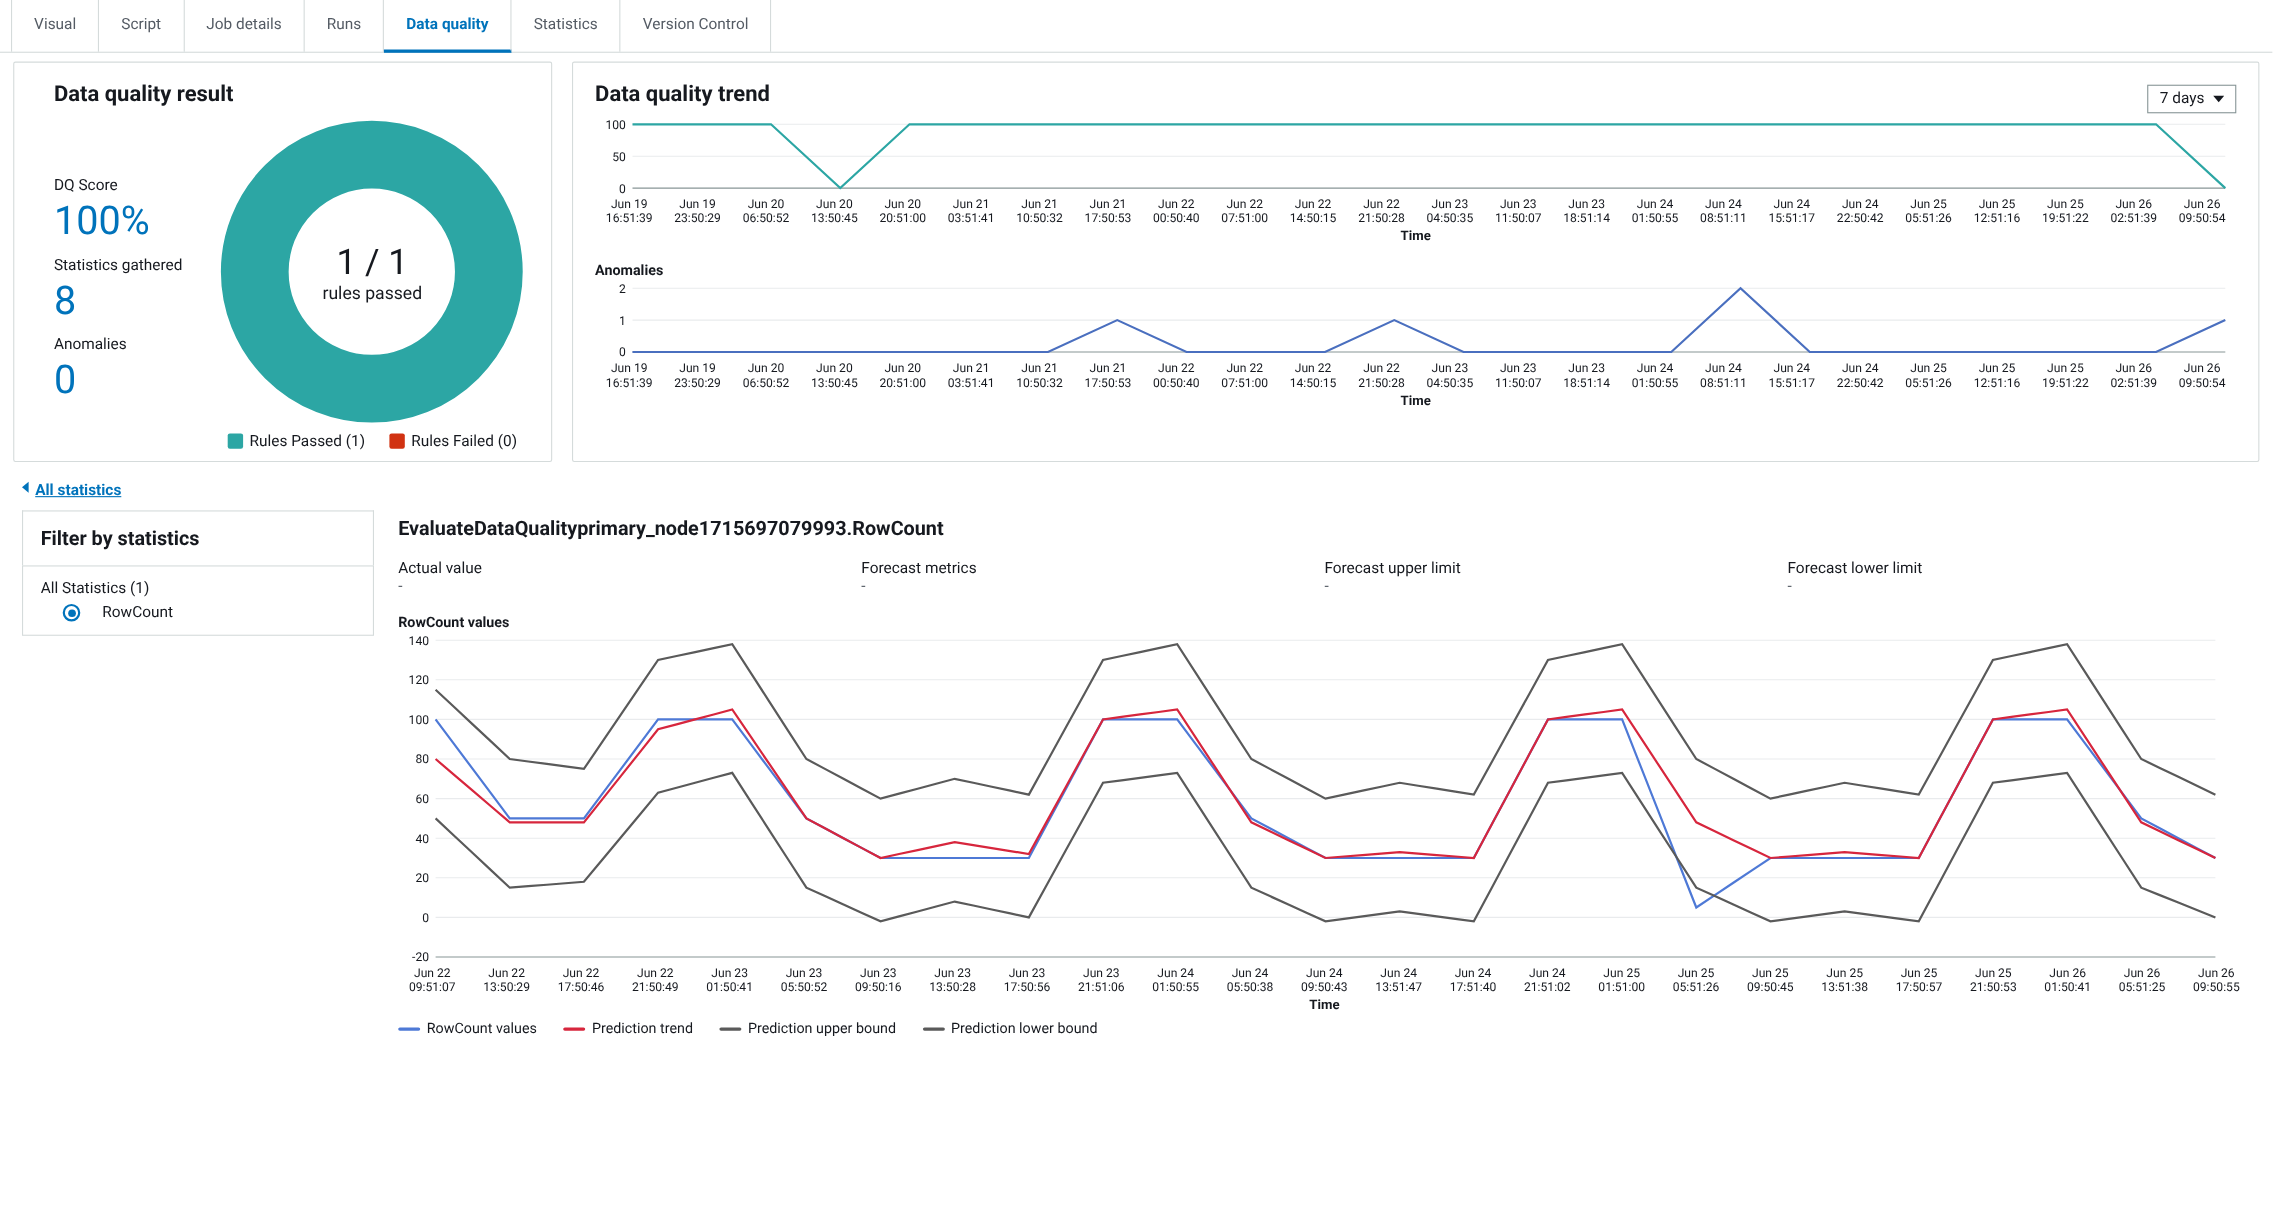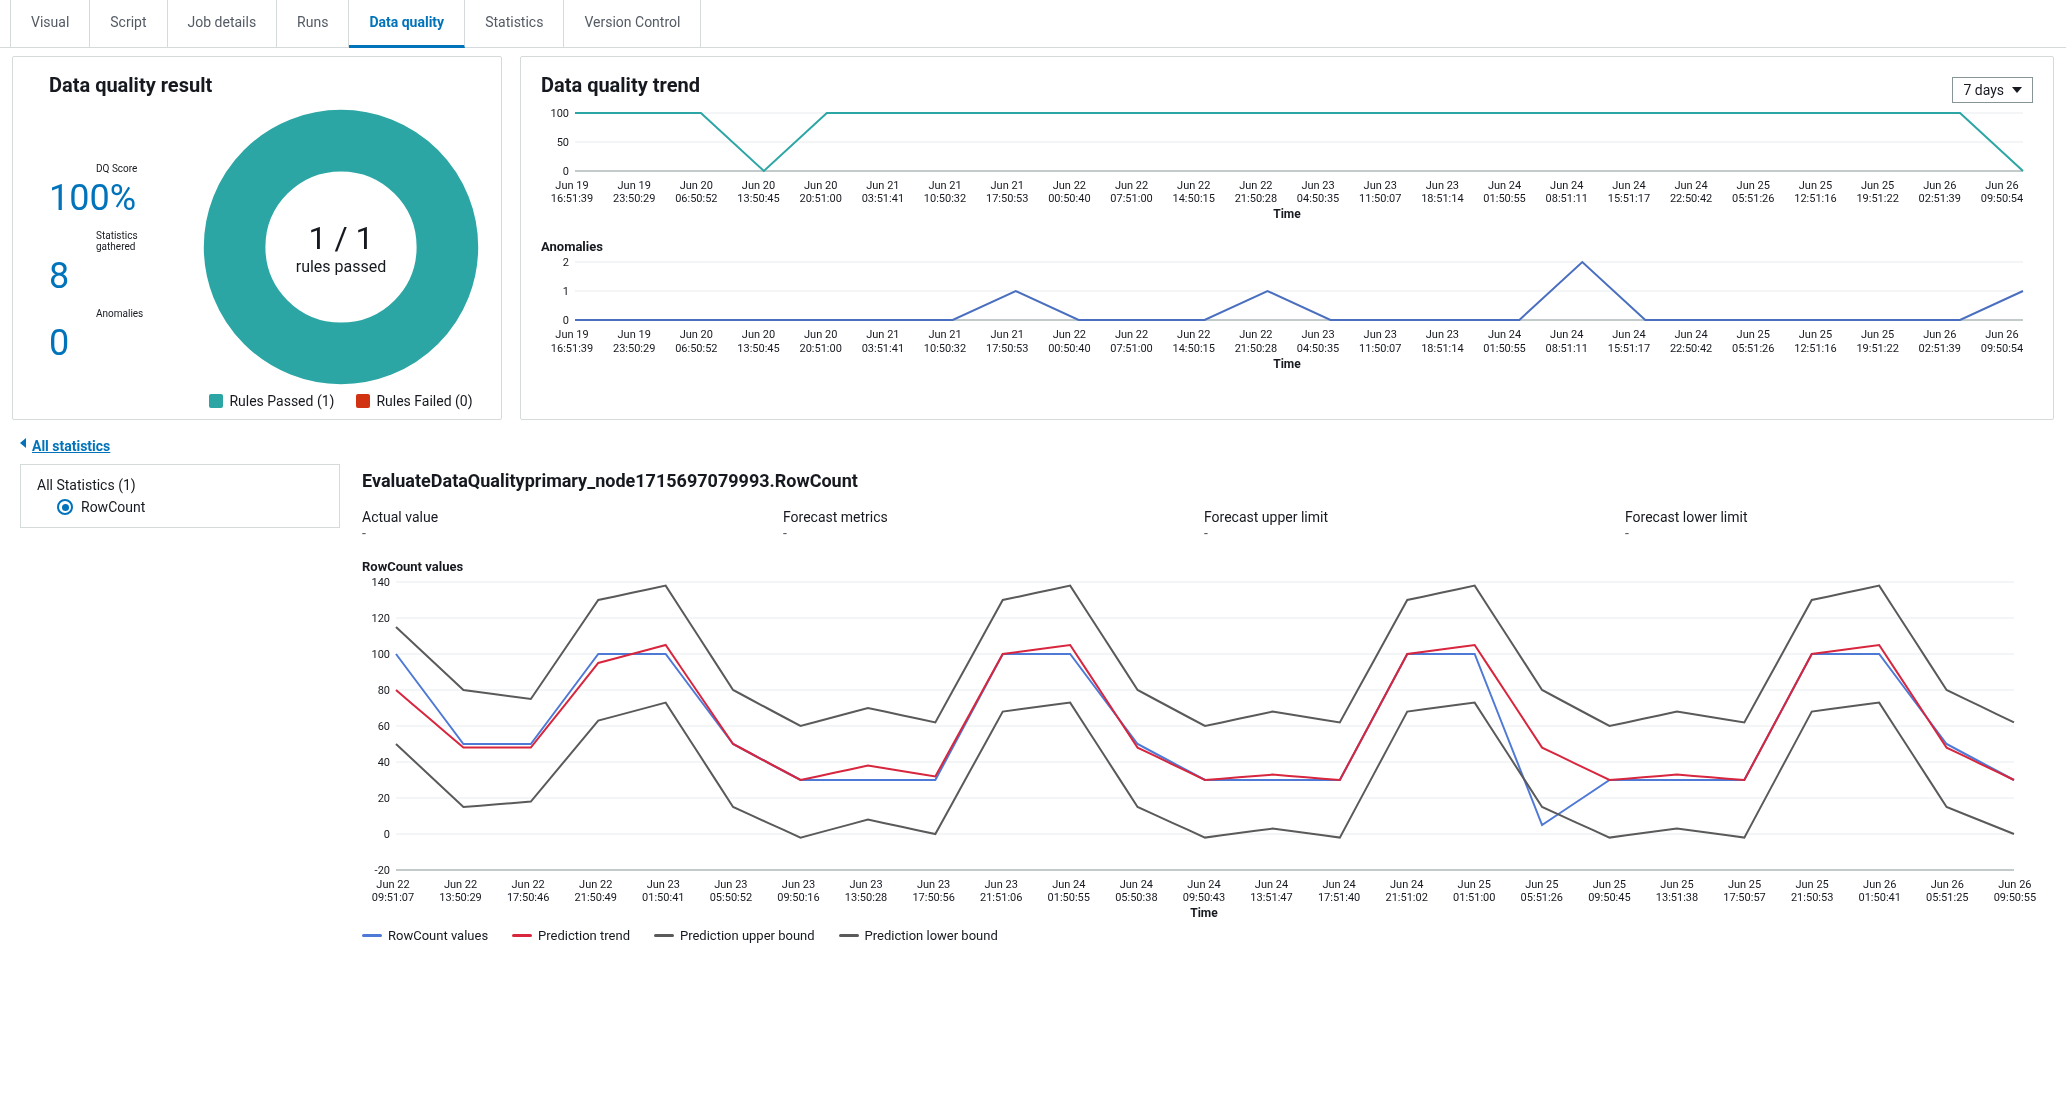--- a/index.html
+++ b/index.html
@@ -27,21 +27,21 @@
   .tab.active{color:var(--blue);font-weight:700;border-bottom:3px solid var(--blue);margin-bottom:-1px;}
 
   .main-row{display:flex;gap:18px;padding:8px 12px;align-items:stretch;}
   .panel{border:1px solid var(--grey-border);border-radius:2px;padding:16px 20px 10px;}
   .panel.result{width:490px;padding-left:36px;}
   .panel.trend{flex:1;}
   h2.section{margin:0 0 10px 0;font-size:20px;font-weight:700;}
 
   .result-body{display:flex;gap:30px;align-items:center;}
   .metrics{display:flex;flex-direction:column;gap:6px;}
-  .metric-label{font-size:10px;color:var(--text);margin-top:8px;margin-left:47px;}
+  .metric-label{font-size:14px;color:var(--text);margin-top:8px;}
   .metric-value{font-size:36px;color:var(--blue);font-weight:400;line-height:1;}
   .donut-wrap{position:relative;width:280px;height:280px;}
   .donut{position:absolute;inset:0;}
   .donut-center{position:absolute;inset:0;display:flex;flex-direction:column;align-items:center;justify-content:center;}
   .donut-center .big{font-size:32px;font-weight:400;}
   .donut-center .small{font-size:16px;color:var(--text);}
   .donut-legend{display:flex;justify-content:center;gap:22px;margin-top:6px;font-size:14px;}
   .lg{display:flex;align-items:center;gap:6px;}
   .swatch{width:14px;height:14px;border-radius:2px;}
 
@@ -62,21 +62,21 @@
 
   .backlink{display:flex;align-items:flex-start;gap:6px;color:var(--blue-link);padding:10px 20px;cursor:pointer;font-weight:bold;}
   .backlink .chev-left{width:0;height:0;border-top:5px solid transparent;border-bottom:5px solid transparent;border-right:6px solid var(--blue-link);}
   .backlink .lbl{text-decoration:underline;}
 
   .profile-row{display:flex;gap:22px;padding:0 20px 20px;}
   .filter-panel{width:320px;}
   .filter-panel h3{font-size:18px;margin:0;padding:14px 16px;border:1px solid var(--grey-border);border-bottom:none;font-weight:700;}
   .filter-body{border:1px solid var(--grey-border);padding:12px 16px;}
   .filter-body .all{font-size:14px;margin-bottom:6px;}
-  .radio-row{display:flex;align-items:center;gap:8px;padding-left:20px;}
+  .radio-row{display:flex;align-items:center;gap:20px;padding-left:20px;}
   .radio-outer{width:16px;height:16px;border:2px solid var(--blue);border-radius:50%;display:flex;align-items:center;justify-content:center;}
   .radio-inner{width:7px;height:7px;background:var(--blue);border-radius:50%;}
 
   .detail-panel{flex:1;}
   .detail-title{font-size:18px;font-weight:700;margin:6px 0 18px;}
   .four-col{display:flex;margin-bottom:18px;}
   .four-col .col{flex:1;}
   .col .lbl{font-size:14px;color:var(--text);}
   .col .val{color:var(--muted);}
 
@@ -227,20 +227,21 @@
 </div>
 
 
 <div class="backlink">
   <span class="chev-left"></span>
   <span class="lbl">All statistics</span>
 </div>
 
 <div class="profile-row">
   <div class="filter-panel">
+    <h3>Filter by statistics</h3>
     <div class="filter-body">
       <div class="all">All Statistics (1)</div>
       <div class="radio-row">
         <span class="radio-outer">
               <span class="radio-inner"></span>
             </span>
         <span>RowCount</span>
       </div>
     </div>
   </div>

